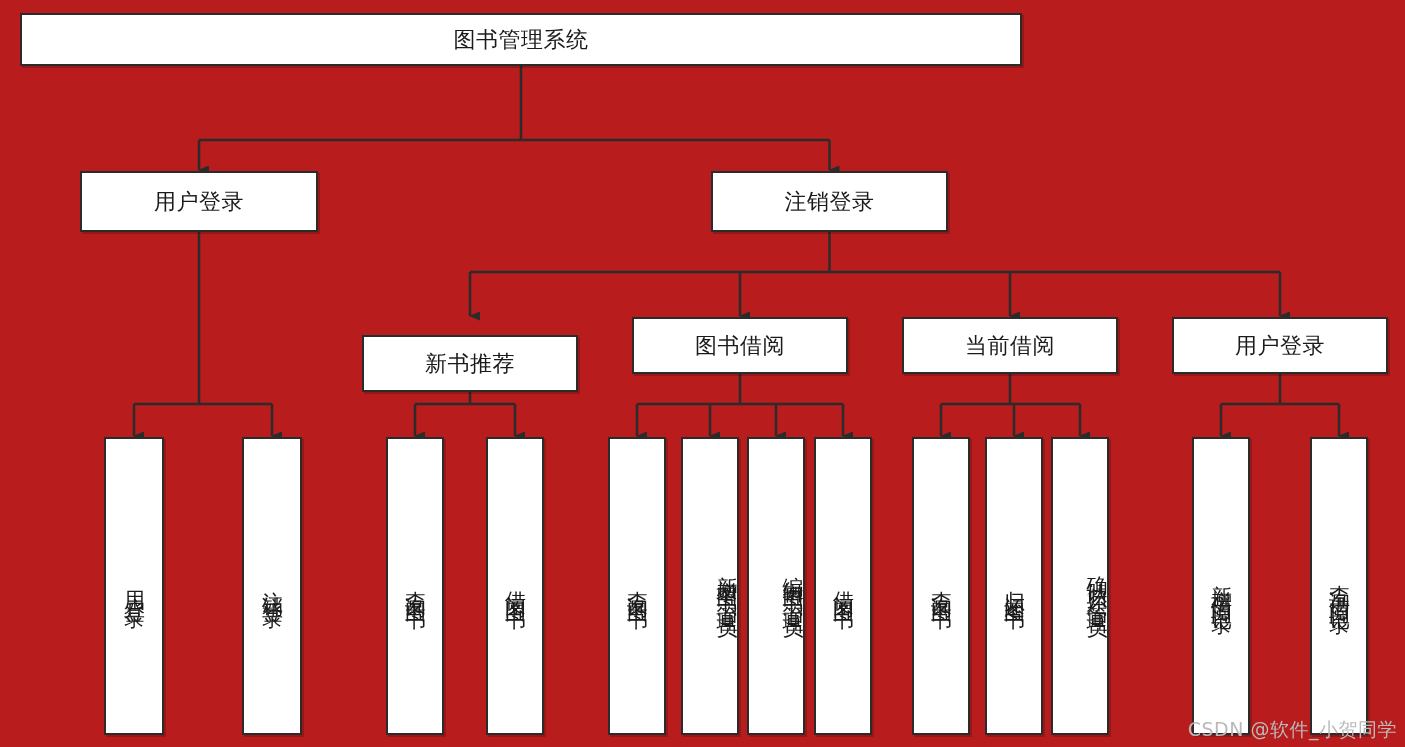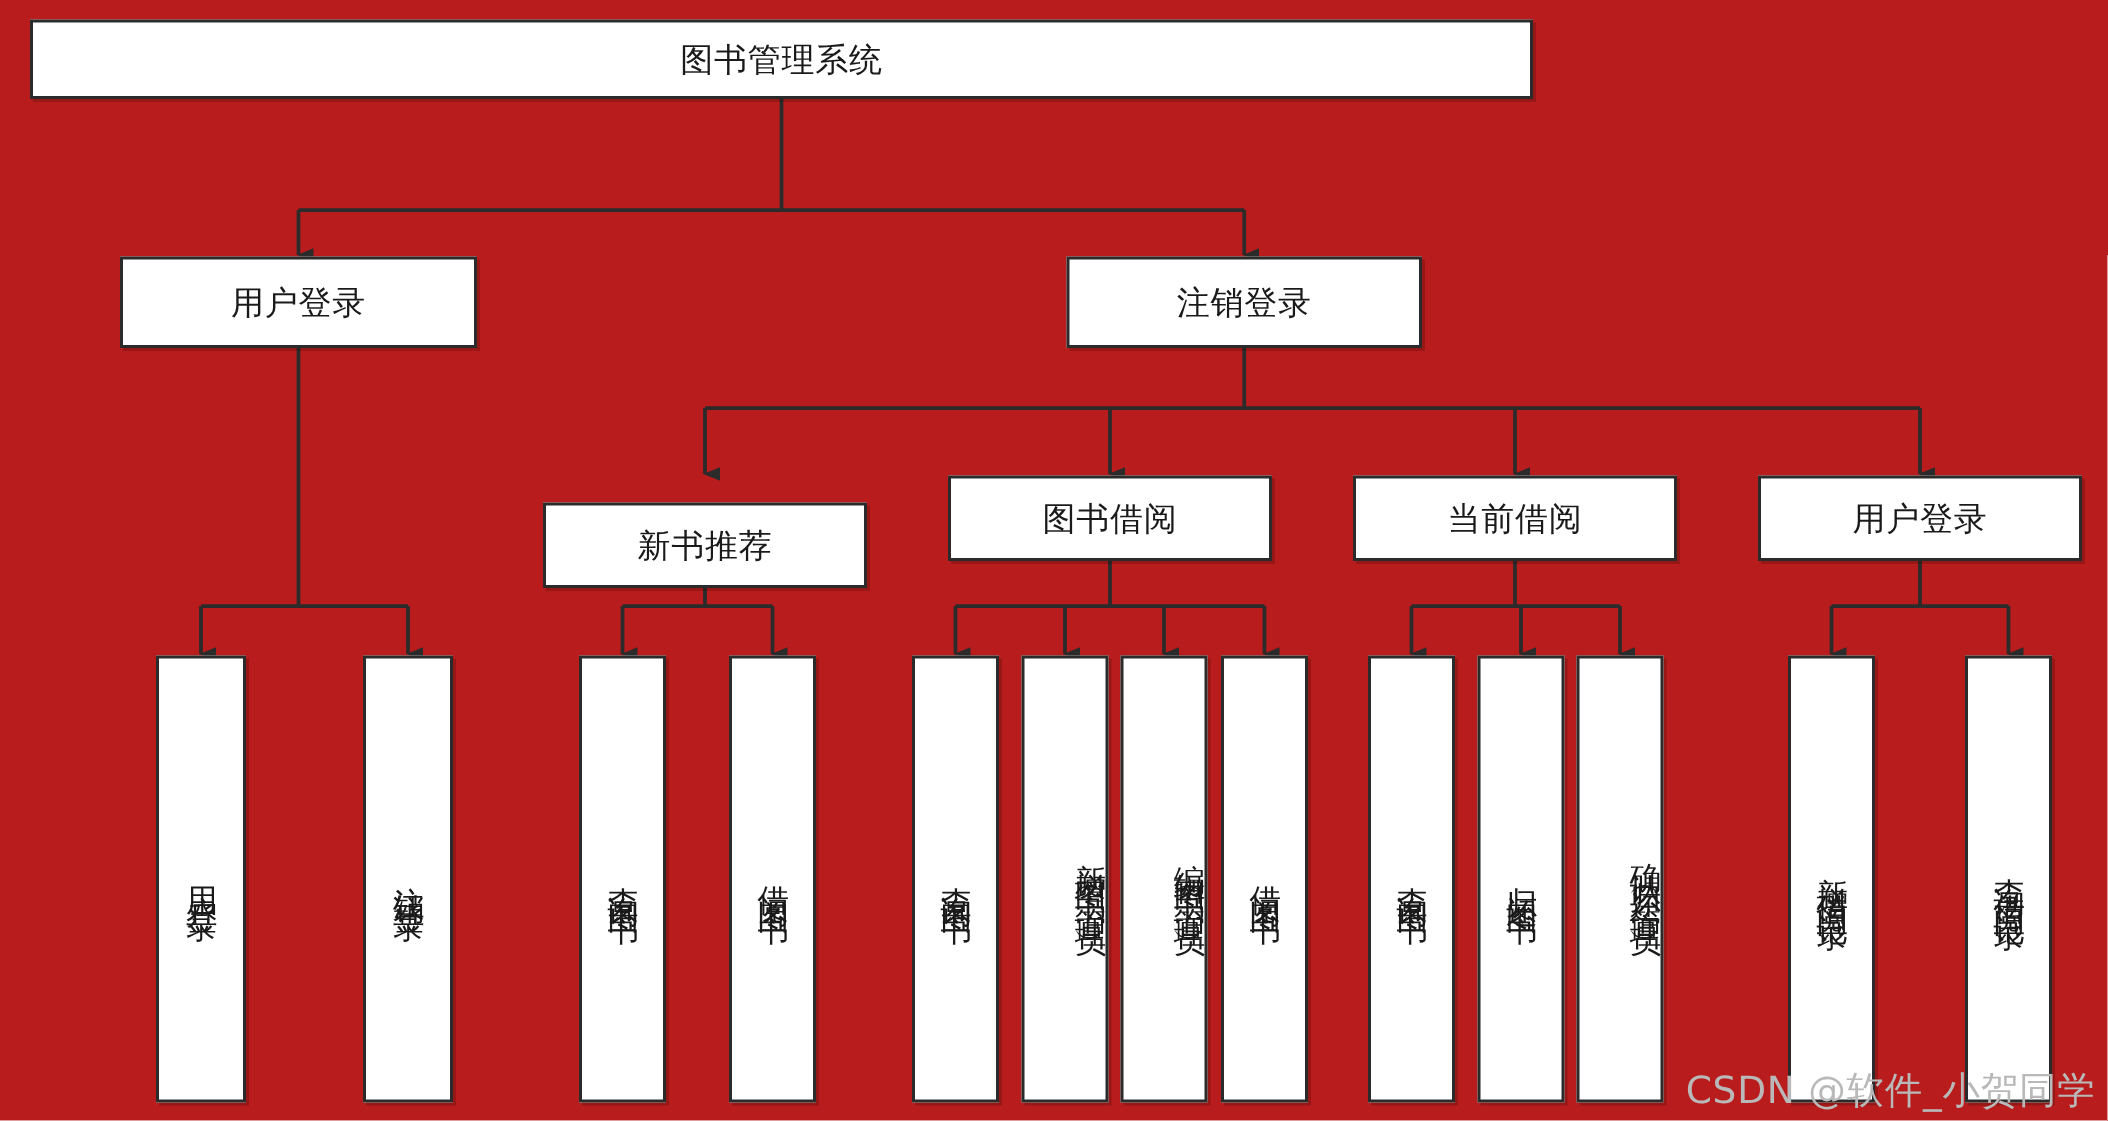--- a/index.html
+++ b/index.html
@@ -53,21 +53,21 @@
     justify-content: center;
   }
   .node .label {
     display: block;
     white-space: nowrap;
   }
   #watermark {
     position: absolute;
     right: 8px;
     bottom: 4px;
-    font-size: 25px;
+    font-size: 19px;
     color: #b9b9b9;
     letter-spacing: 0.5px;
     white-space: nowrap;
     pointer-events: none;
   }
 </style>
 </head>
 <body>
 
 <div id="canvas">

